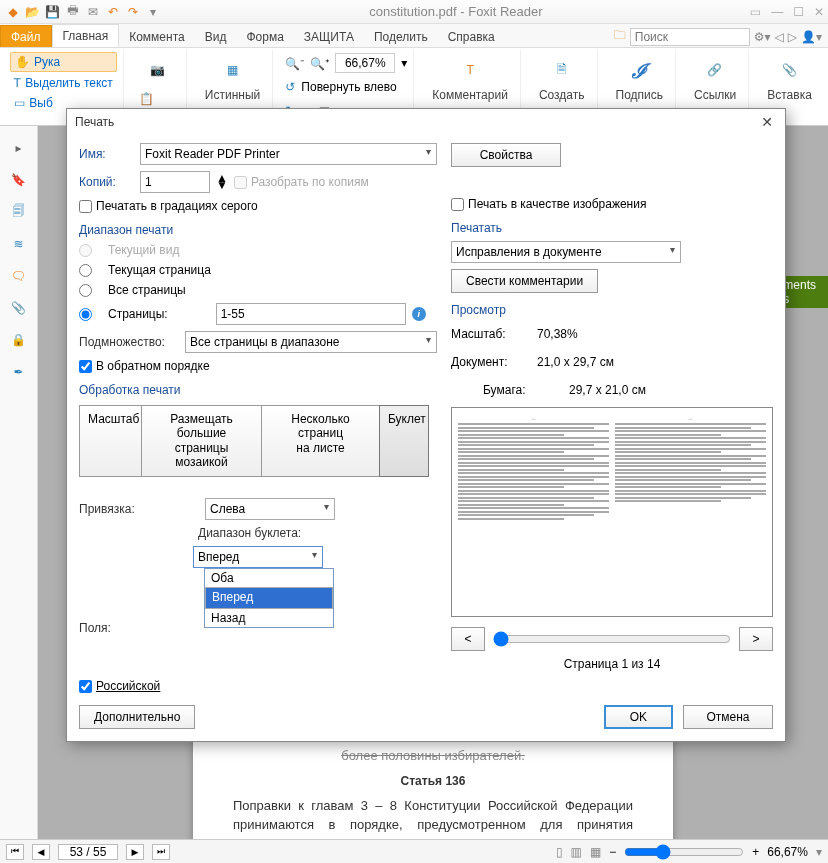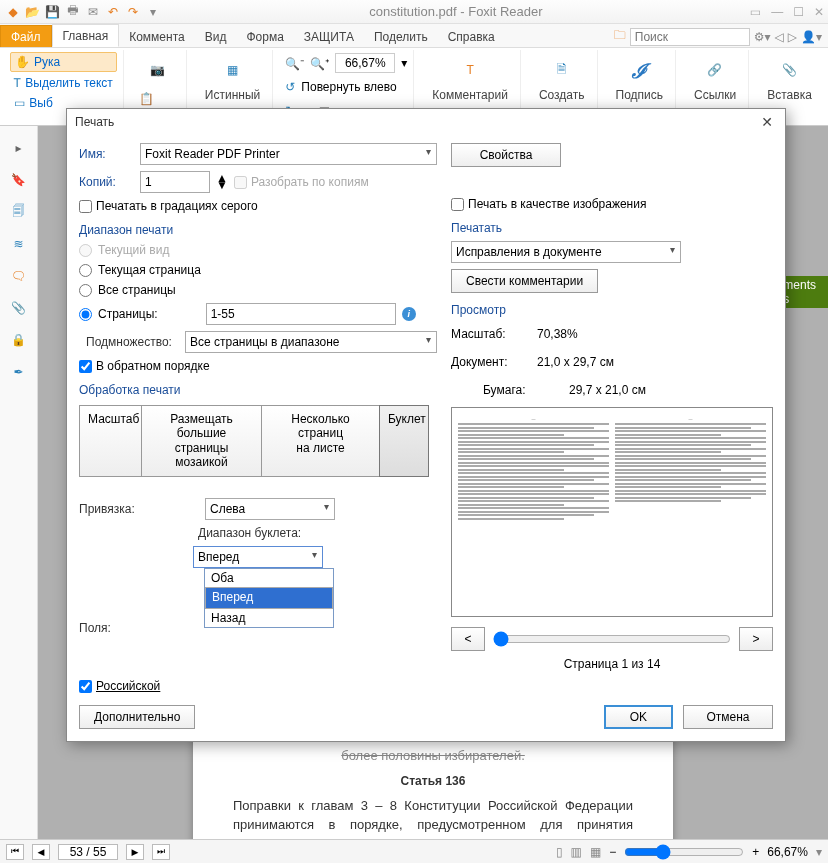--- a/index.html
+++ b/index.html
@@ -46,21 +46,21 @@
   .lbl { color:#333;}
   .lbl-blue { color:#1a4d99;}
   .inp, .sel { height:22px; border:1px solid #aaa; padding:0 4px; background:#fff;}
   .sel { appearance:none; background:#fff; padding-right:18px; position:relative;}
   .select-wrap { position:relative; display:inline-block;}
   .select-wrap::after { content:"▾"; position:absolute; right:6px; top:3px; color:#555; pointer-events:none; font-size:10px;}
   .btn { height:24px; padding:0 14px; border:1px solid #999; background:linear-gradient(#fff,#eee); cursor:pointer;}
   .btn.primary { border:2px solid #3b8fd6; padding:0 24px;}
   .chk { display:flex; align-items:center; gap:4px;}
   .chk input { width:13px; height:13px;}
-  .rdio { display:flex; align-items:center; gap:6px;}
+  .rdio { display:flex; align-items:center; gap:16px;}
   .rdio input { width:13px; height:13px;}
   .section-title { color:#1a4d99; margin-top:4px;}
   .handling { display:flex; gap:0; margin-top:2px;}
   .hbtn { border:1px solid #999; padding:6px 8px; background:linear-gradient(#fff,#eee); text-align:center; line-height:1.2; cursor:pointer;}
   .hbtn.active { background:linear-gradient(#f0f0f0,#ddd); border-color:#777;}
   .hbtn:not(:last-child){border-right:none;}
   .dropdown-open { position:absolute; border:1px solid #7a9ac6; background:#fff; z-index:120;}
   .dropdown-open .opt { padding:2px 6px; cursor:pointer;}
   .dropdown-open .opt.sel { background:#2f6fd0; color:#fff;}
   .preview-box { border:1px solid #888; flex:0 0 210px; background:#fff; padding:6px; display:flex; gap:6px;}
@@ -283,21 +283,21 @@
       <div class="row">
         <label class="rdio">
             <input type="radio" name="r" checked="" style="">
             <span>Страницы:</span>
           </label>
         <span style="width:36px;"></span>
         <input class="inp" style="width: 190px;" value="1-55">
         <span class="info-icon">i</span>
       </div>
       <div class="row">
-        <span class="lbl" style="width:100px;text-align:center;">Подмножество:</span>
+        <span class="lbl" style="width:100px;">Подмножество:</span>
         <span class="select-wrap" style="flex:1;"><input class="sel" style="width: 100%;" value="Все страницы в диапазоне"></span>
       </div>
       <label class="chk">
           <input type="checkbox" checked="" style="">
           <span>В обратном порядке</span>
         </label>
 
       <div class="section-title">Обработка печати</div>
       <div class="handling">
         <div class="hbtn" style="width:62px;"><span>Масштаб</span></div>

